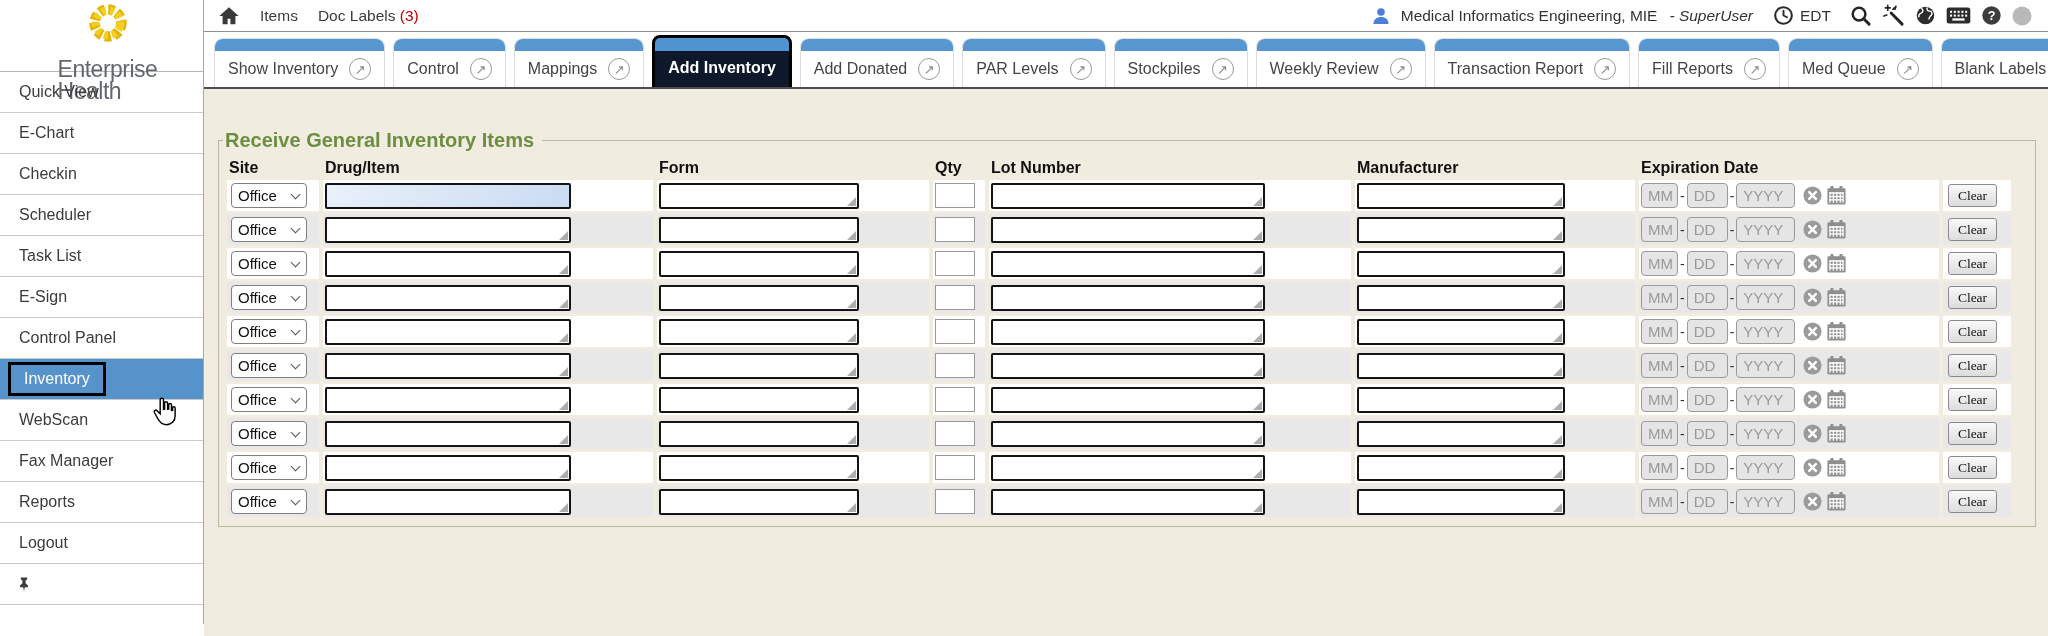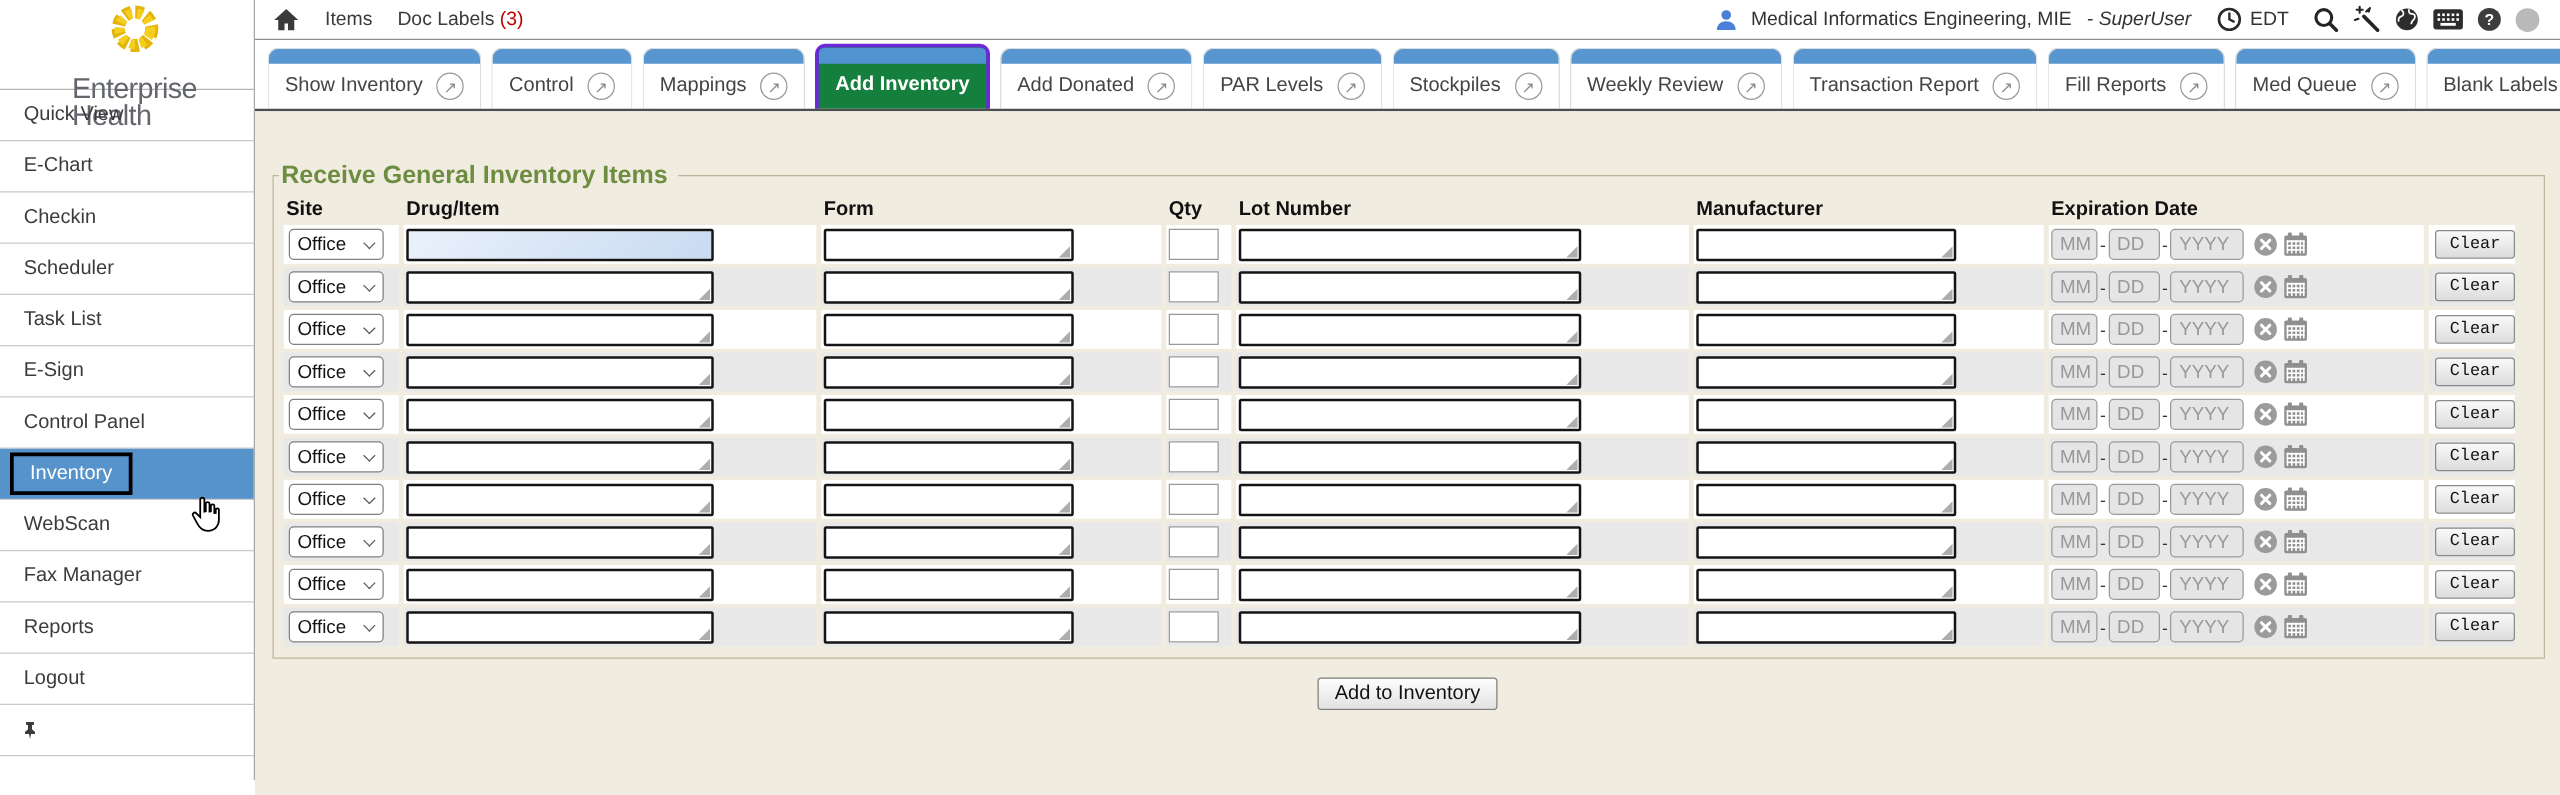--- a/index.html
+++ b/index.html
@@ -32,21 +32,21 @@
 
   
   .tabstrip { position:absolute; left:204px; top:32px; right:0; height:55px; background:#fff; overflow:hidden; }
   .tabs { display:flex; gap:8px; align-items:flex-start; padding:6px 0 0 10px; }
   .tab { flex:0 0 auto; border:1px solid #dcdcdc; border-bottom:none; border-radius:9px 9px 0 0;
     overflow:hidden; background:#fff; height:49px; cursor:pointer; }
   .tab-cap { height:12px; background:#5796cf; }
   .tab-body { display:flex; align-items:center; gap:11px; padding:0 13px; height:36px; font-size:16px; color:#444; white-space:nowrap; }
   .arrow-badge { width:22px; height:22px; border:1px solid #9a9a9a; border-radius:50%; color:#8a8a8a;
     display:inline-flex; align-items:center; justify-content:center; font-size:13px; line-height:1; }
-  .tab.active { border:3px solid #6d28d9; background:#15803d; margin-top:-3px; height:69px; border-radius:8px 8px 0 0; }
+  .tab.active { border:3px solid #000000; background:#0f172a; margin-top:-3px; height:69px; border-radius:8px 8px 0 0; }
   .tab.active .tab-cap { background:#4f93d1; height:13px; }
   .tab.active .tab-body { color:#fff; font-weight:bold; justify-content:center; height:33px; }
   .dark-line { position:absolute; left:204px; top:87px; right:0; height:2px; background:#4e4e4e; }
 
   
   .main { position:absolute; left:204px; top:89px; right:0; bottom:0; background:#f0ecdf; overflow:hidden; }
   fieldset.inv-fs { margin:40px 12px 0 14px; border:1px solid #bdb69c; padding:0 6px 6px 4px; }
   legend.inv-legend { color:#6d8e41; font-weight:bold; font-size:20px; padding:0 8px 0 2px; margin-left:0; }
   table.inv-table { border-collapse:separate; border-spacing:4px 3px; }
   .inv-table th { text-align:left; font-size:16px; color:#111; padding:2px 0 0 2px; height:22px; vertical-align:bottom; white-space:nowrap; }
@@ -69,23 +69,23 @@
   .in-drug{width:246px;} .in-form{width:200px;} .in-lot{width:274px;} .in-mfr{width:208px;}
   .qty-input { width:40px; height:25px; border:1px solid #999; background:#fff; font-size:15px; padding:0 4px; }
 
   .exp-wrap { display:flex; align-items:center; gap:3px; }
   .date-input { height:25px; border:1px solid #9a9a9a; border-radius:4px; background:#e5e5e5; font-size:15px; padding:0 0 0 6px; color:#333; }
   .date-input::placeholder { color:#999; opacity:1; }
   .d-mm{width:37px;} .d-dd{width:41px;} .d-yy{width:59px;}
   .dash { color:#333; font-size:14px; margin:0 -1px; }
   .exp-icons { display:flex; align-items:center; gap:4px; margin-left:5px; }
 
-  .clear-btn { margin-left:3px; width:64px; height:23px; border:1px solid #8a8a8a; border-radius:3px;
+  .clear-btn { margin-left:3px; width:49px; height:23px; border:1px solid #8a8a8a; border-radius:3px;
     background:linear-gradient(#f9f9f9,#dcdcdc); font-size:13.5px; color:#111; cursor:pointer;
-    font-family:Liberation Mono, monospace; }
+    font-family:Liberation Serif, serif; }
 
   .button-row { text-align:center; margin-top:15px; }
   .add-btn { height:26px; padding:0 13px; border:1px solid #7f7f7f; border-radius:3px;
     background:linear-gradient(#fdfdfd,#e2e2e2); font-size:16px; color:#111; cursor:pointer;
     font-family:"Liberation Sans",sans-serif; }
 
   .cursor-float { position:absolute; left:150px; top:396px; z-index:20; pointer-events:none; }
 </style>
 </head>
 <body>
@@ -795,16 +795,13 @@
                     </svg>
                   </span>
                 </span>
               </div>
             </td>
             <td class="c-clear"><button class="clear-btn">Clear</button></td>
           </tr>
         </tbody>
     </table>
   </fieldset>
-  <div class="button-row">
-    <button class="add-btn">Add to Inventory</button>
-  </div>
 </div>
 
 </body></html>

